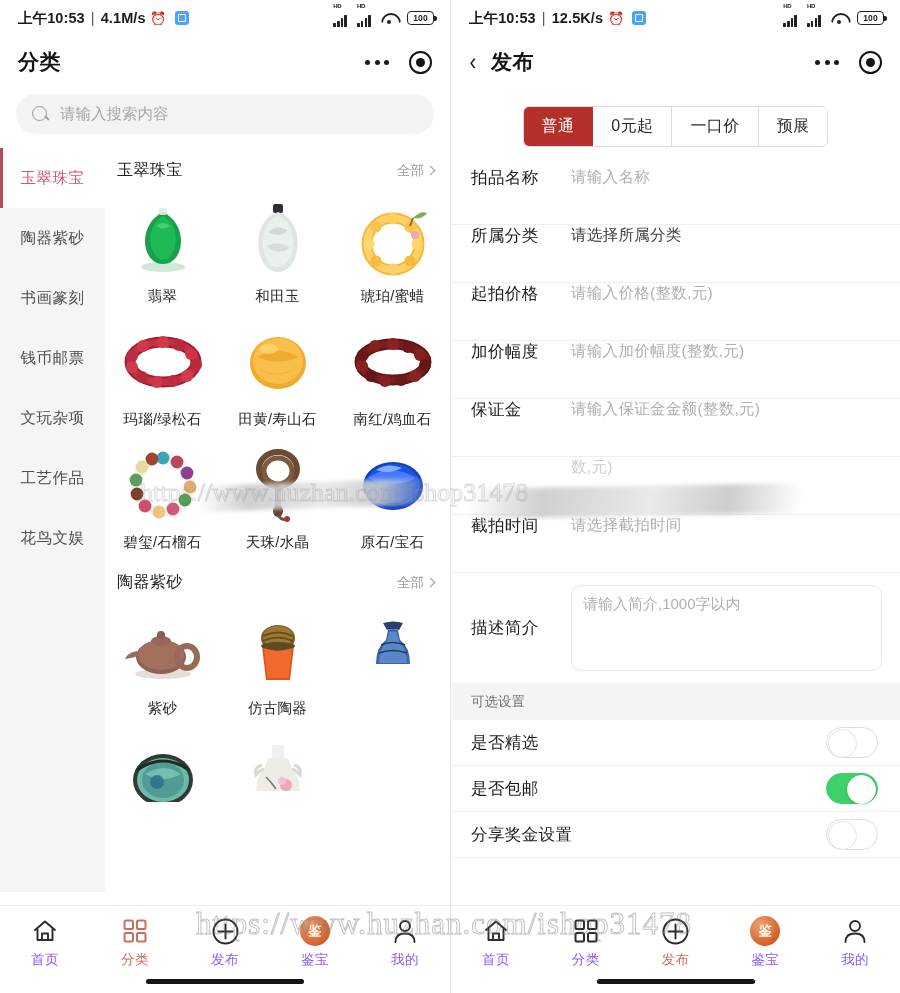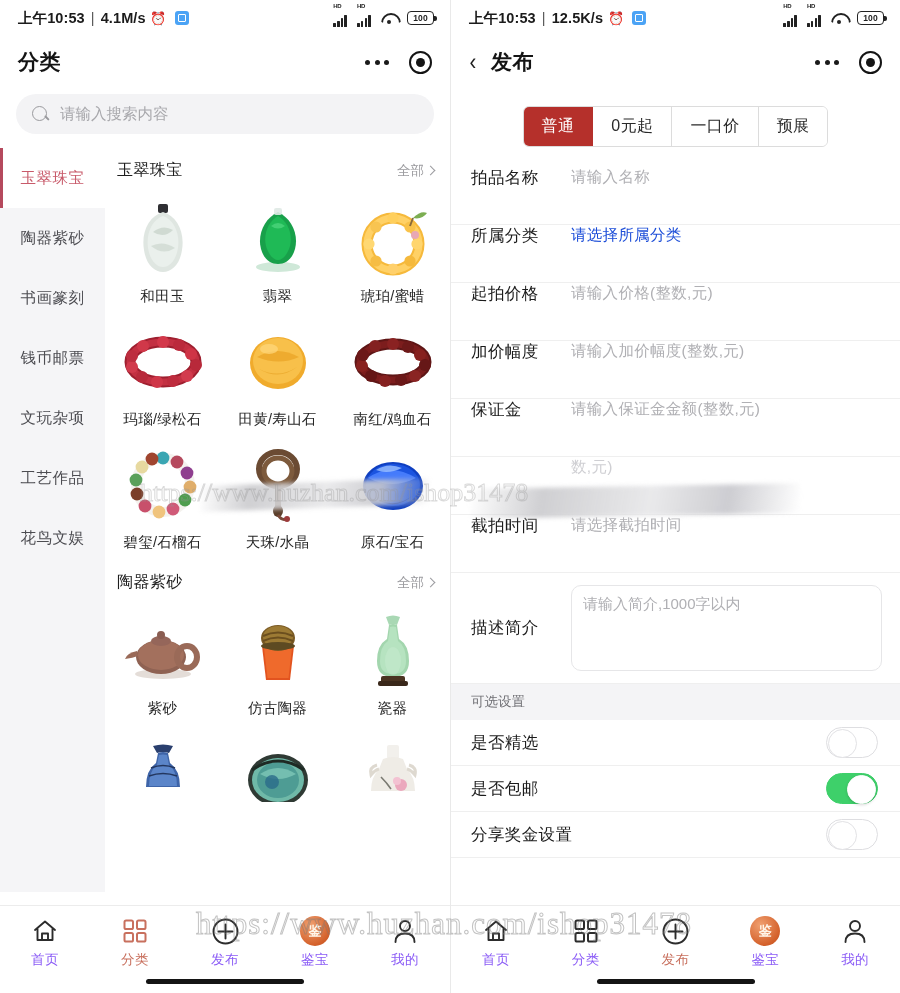--- a/index.html
+++ b/index.html
@@ -140,21 +140,21 @@
   .seg-item.active { background: #b5302b; color: #fff; border-right-color: #b5302b; }
 
   
   .form { background: #fff; }
   .frow {
     display: flex; align-items: flex-start; padding: 0 18px 0 20px;
     min-height: 58px; border-bottom: 1px solid #efefef;
   }
   .flabel { width: 100px; flex: none; font-size: 16.5px; color: #1b1b1b; letter-spacing: .4px; }
   .fval { font-size: 15.5px; color: #b0b0b4; letter-spacing: .3px; }
-  .fval.strong { color: #1d4ed8; font-weight: 500; }
+  .fval.strong { color: #404040; font-weight: 500; }
   .frow.obscured { position: relative; }
   .frow.obscured .fval { color: #cfcfd3; }
   .frow.textarea { align-items: center; padding-top: 12px; padding-bottom: 12px; }
   .ta {
     flex: 1; min-height: 86px; border: 1px solid #e6e6e8; border-radius: 10px;
     padding: 9px 11px; font-size: 15px; color: #b0b0b4; background: #fff;
   }
 
   .sec-gray { background: #f4f4f6; padding: 9px 20px; font-size: 13.5px; color: #6f6f74; }
   .trow {
@@ -301,42 +301,42 @@
           <span class="sec-title">玉翠珠宝</span>
           <span class="sec-all">
             <span>全部</span>
             <i class="chev-r"></i>
           </span>
         </div>
 
         <div class="grid">
           <div class="gcell">
             <div class="gimg">
+              <svg width="62" height="70" viewBox="0 0 62 70">
+                <ellipse cx="31" cy="63" rx="22" ry="5" fill="#cfe8d8"></ellipse>
+                <path d="M31 8 C44 14 52 30 48 45 C45 56 38 60 31 60 C24 60 17 56 14 45 C10 30 18 14 31 8 Z" fill="#18a04a"></path>
+                <path d="M31 12 C40 17 46 29 43 42 C40 52 35 56 31 56 C27 56 22 52 19 42 C16 29 22 17 31 12 Z" fill="#1fba56"></path>
+                <path d="M24 22 q7 -6 14 0 q-7 5 -14 0" fill="#5fe08d" opacity=".55"></path>
+                <rect x="27" y="4" width="8" height="7" rx="2" fill="#dfe9e4" opacity=".9"></rect>
+              </svg>
+            </div>
+            <div class="glabel">翡翠</div>
+          </div>
+
+          <div class="gcell">
+            <div class="gimg">
               <svg width="56" height="74" viewBox="0 0 56 74">
                 <rect x="23" y="2" width="10" height="9" rx="2" fill="#2f2f33"></rect>
                 <path d="M28 10 C42 14 50 30 47 48 C45 62 37 70 28 70 C19 70 11 62 9 48 C6 30 14 14 28 10 Z" fill="#dfe6e1"></path>
                 <path d="M28 14 C39 18 45 31 43 46 C41 58 35 65 28 65 C21 65 15 58 13 46 C11 31 17 18 28 14 Z" fill="#eaf0ec"></path>
                 <path d="M18 30 q10 -8 20 -2 q-9 9 -20 2" fill="#c9d4cc" opacity=".8"></path>
                 <path d="M16 44 q12 -6 24 2 q-12 8 -24 -2" fill="#cdd8d0" opacity=".75"></path>
               </svg>
             </div>
             <div class="glabel">和田玉</div>
-          </div>
-
-          <div class="gcell">
-            <div class="gimg">
-              <svg width="62" height="70" viewBox="0 0 62 70">
-                <ellipse cx="31" cy="63" rx="22" ry="5" fill="#cfe8d8"></ellipse>
-                <path d="M31 8 C44 14 52 30 48 45 C45 56 38 60 31 60 C24 60 17 56 14 45 C10 30 18 14 31 8 Z" fill="#18a04a"></path>
-                <path d="M31 12 C40 17 46 29 43 42 C40 52 35 56 31 56 C27 56 22 52 19 42 C16 29 22 17 31 12 Z" fill="#1fba56"></path>
-                <path d="M24 22 q7 -6 14 0 q-7 5 -14 0" fill="#5fe08d" opacity=".55"></path>
-                <rect x="27" y="4" width="8" height="7" rx="2" fill="#dfe9e4" opacity=".9"></rect>
-              </svg>
-            </div>
-            <div class="glabel">翡翠</div>
           </div>
 
           <div class="gcell">
             <div class="gimg">
               <svg width="76" height="74" viewBox="0 0 76 74">
                 <g>
                   <circle cx="38" cy="42" r="26" fill="none" stroke="#f6b93b" stroke-width="11"></circle>
                   <circle cx="38" cy="42" r="26" fill="none" stroke="#ffd166" stroke-width="7"></circle>
                   <circle cx="38" cy="16" r="5.6" fill="#ffcf5c"></circle>
                   <circle cx="55" cy="25" r="5.6" fill="#f9c249"></circle>
@@ -491,33 +491,20 @@
                 <ellipse cx="30" cy="22" rx="17" ry="13" fill="#7a5a24"></ellipse>
                 <ellipse cx="30" cy="21" rx="15" ry="11" fill="#9c7a34"></ellipse>
                 <path d="M15 20 q15 -7 30 0" stroke="#6b4e1e" stroke-width="2" fill="none"></path>
                 <path d="M15 25 q15 -7 30 0" stroke="#6b4e1e" stroke-width="2" fill="none"></path>
                 <ellipse cx="30" cy="30" rx="17" ry="4" fill="#5d4a22"></ellipse>
               </svg>
             </div>
             <div class="glabel">仿古陶器</div>
           </div>
 
-          <div class="gcell">
-            <div class="gimg">
-              <svg width="52" height="80" viewBox="0 0 52 80">
-                <path d="M19 6 q7 -3 14 0 l-3 8 q-4 -2 -8 0 Z" fill="#a9d8b4"></path>
-                <path d="M22 14 q4 -2 8 0 l2 14 q10 6 10 22 q0 16 -16 16 q-16 0 -16 -16 q0 -16 10 -22 Z" fill="#a3d6ae"></path>
-                <path d="M23 16 q3 -1 6 0 l2 14 q8 5 8 20 q0 13 -13 13 q-13 0 -13 -13 q0 -15 8 -20 Z" fill="#b6e3c0"></path>
-                <ellipse cx="26" cy="50" rx="8" ry="14" fill="#c8ecd0" opacity=".5"></ellipse>
-                <rect x="14" y="65" width="24" height="7" rx="2" fill="#4a3422"></rect>
-                <rect x="11" y="70" width="30" height="5" rx="2" fill="#3a281a"></rect>
-              </svg>
-            </div>
-            <div class="glabel">瓷器</div>
-          </div>
 
           <div class="gcell">
             <div class="gimg">
               <svg width="52" height="60" viewBox="0 0 52 60">
                 <path d="M16 2 q10 -3 20 0 l-4 7 q-6 -2 -12 0 Z" fill="#2a3f6e"></path>
                 <path d="M21 9 q5 -2 10 0 l2 10 q10 7 10 24 L9 43 q0 -17 10 -24 Z" fill="#3e64a8"></path>
                 <path d="M22 11 q4 -1 8 0 l2 10 q8 6 8 21 L12 42 q0 -15 8 -21 Z" fill="#5b85c9"></path>
                 <path d="M14 24 q12 -5 24 0" stroke="#23365e" stroke-width="1.6" fill="none"></path>
                 <path d="M12 32 q14 -5 28 0" stroke="#23365e" stroke-width="1.6" fill="none"></path>
               </svg>

